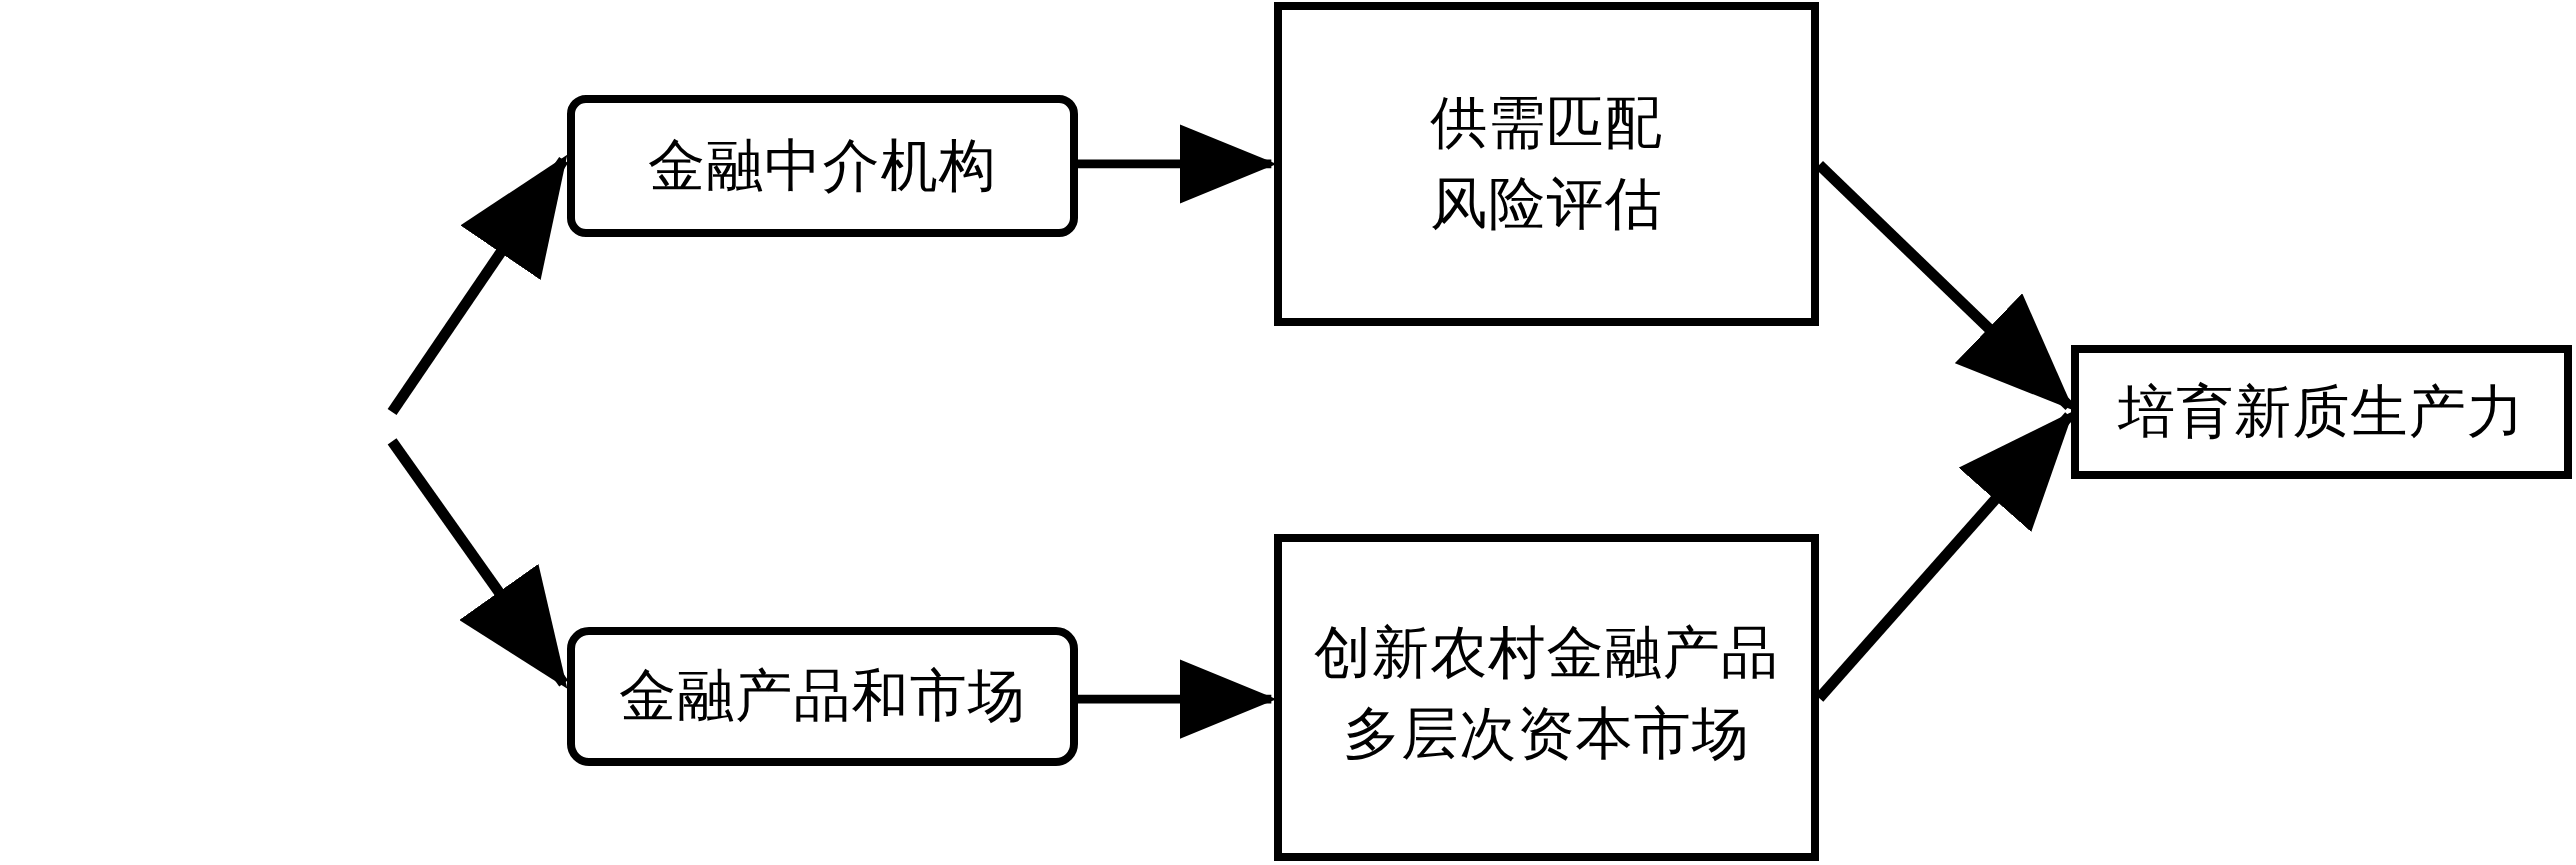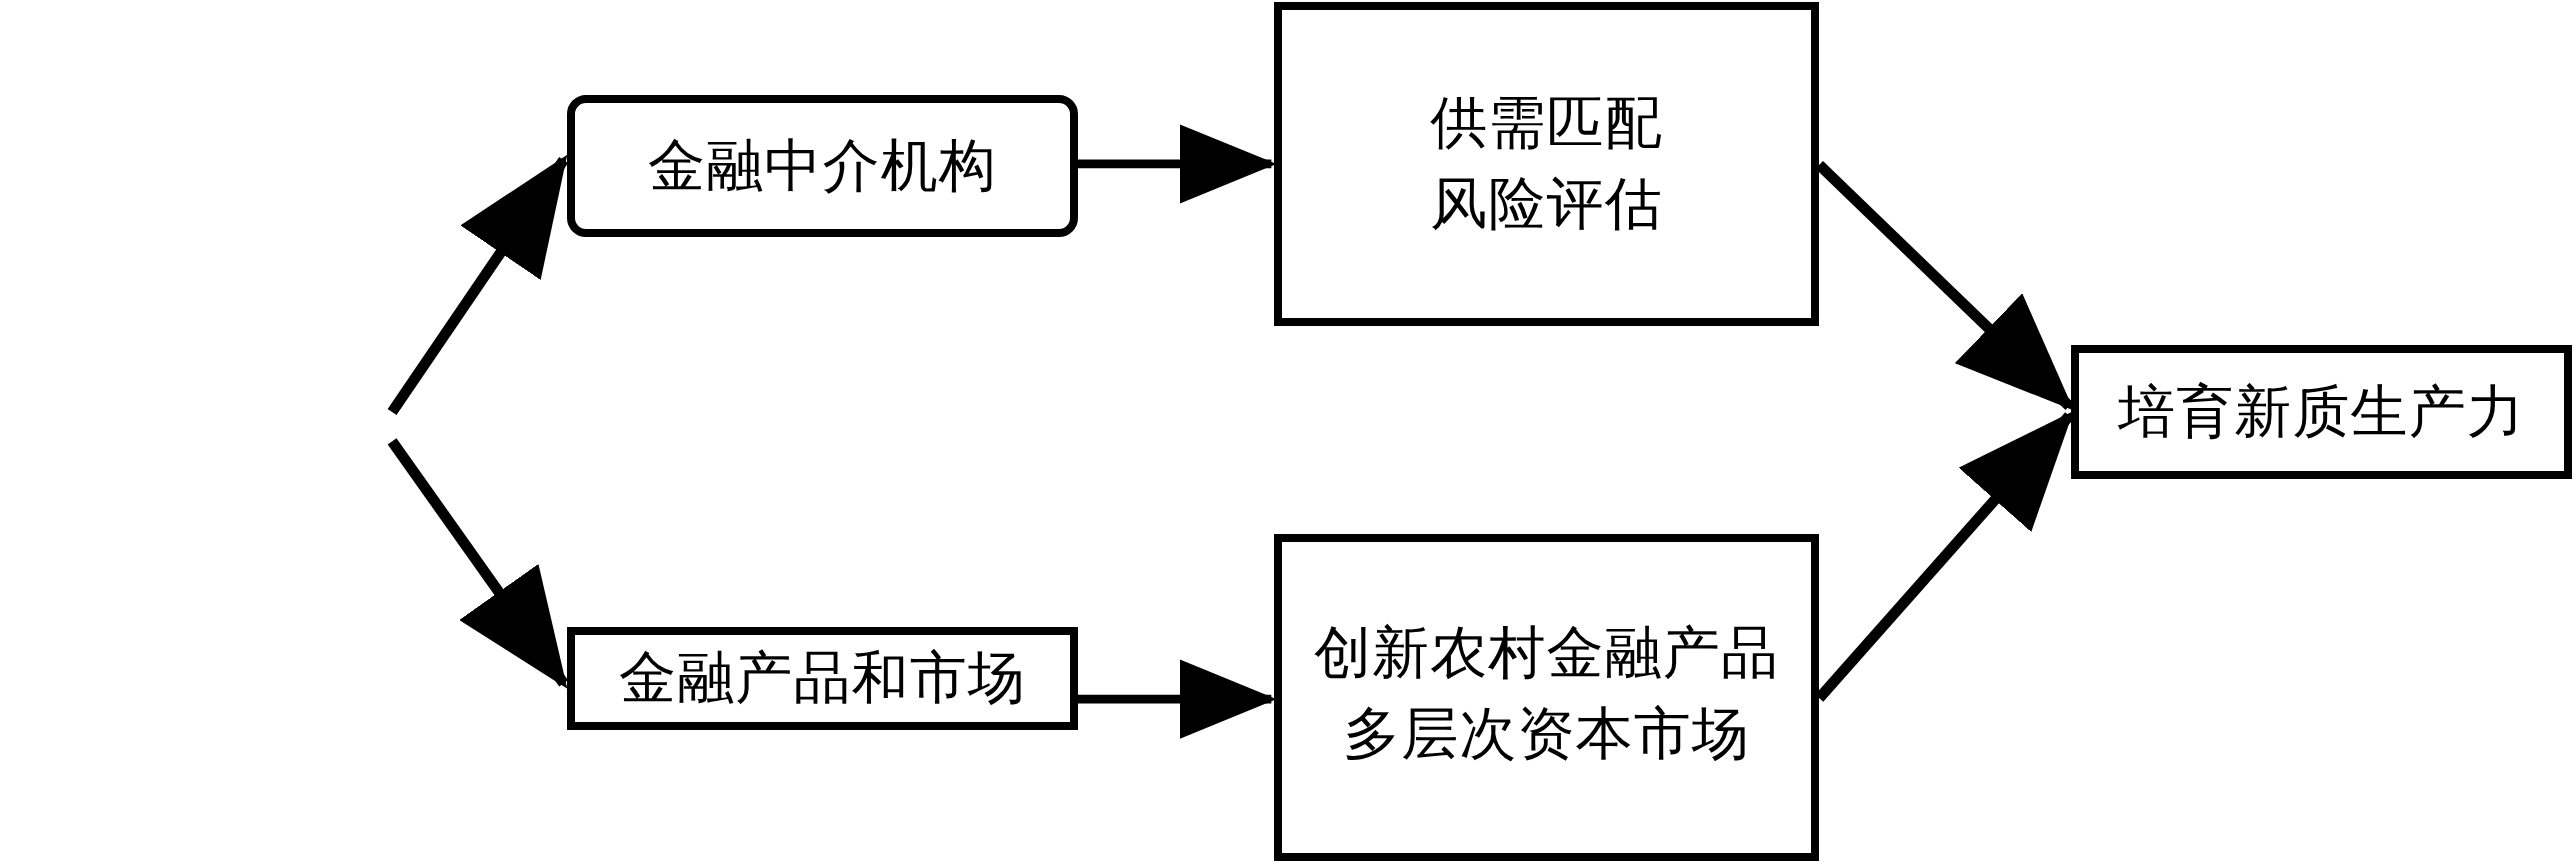--- a/index.html
+++ b/index.html
@@ -41,21 +41,21 @@
     width: 2576px;
     height: 866px;
     z-index: 1;
     pointer-events: none;
   }
 
   
   #node-root          { left: 2px;    top: 341px; width: 390px;  height: 137px; font-size: 57px; }
   #node-intermediary  { left: 567px;  top: 95px;  width: 511px;  height: 142px; font-size: 57px; border-radius: 19px; }
   #node-functions     { left: 1274px; top: 2px;   width: 545px;  height: 324px; font-size: 57px; }
-  #node-products      { left: 567px;  top: 627px; width: 511px;  height: 103px; font-size: 57px; }
+  #node-products      { left: 567px;  top: 627px; width: 511px;  height: 139px; font-size: 57px; border-radius: 22px; }
   #node-market-fn     { left: 1274px; top: 534px; width: 545px;  height: 327px; font-size: 57px; font-family: Liberation Mono, monospace; }
   #node-outcome       { left: 2071px; top: 345px; width: 501px;  height: 134px; font-size: 57px; }
 </style>
 </head>
 <body>
 
 <div id="canvas">
 
   <svg id="svg-edges" viewBox="0 0 2628 883" xmlns="http://www.w3.org/2000/svg">
     <defs>

